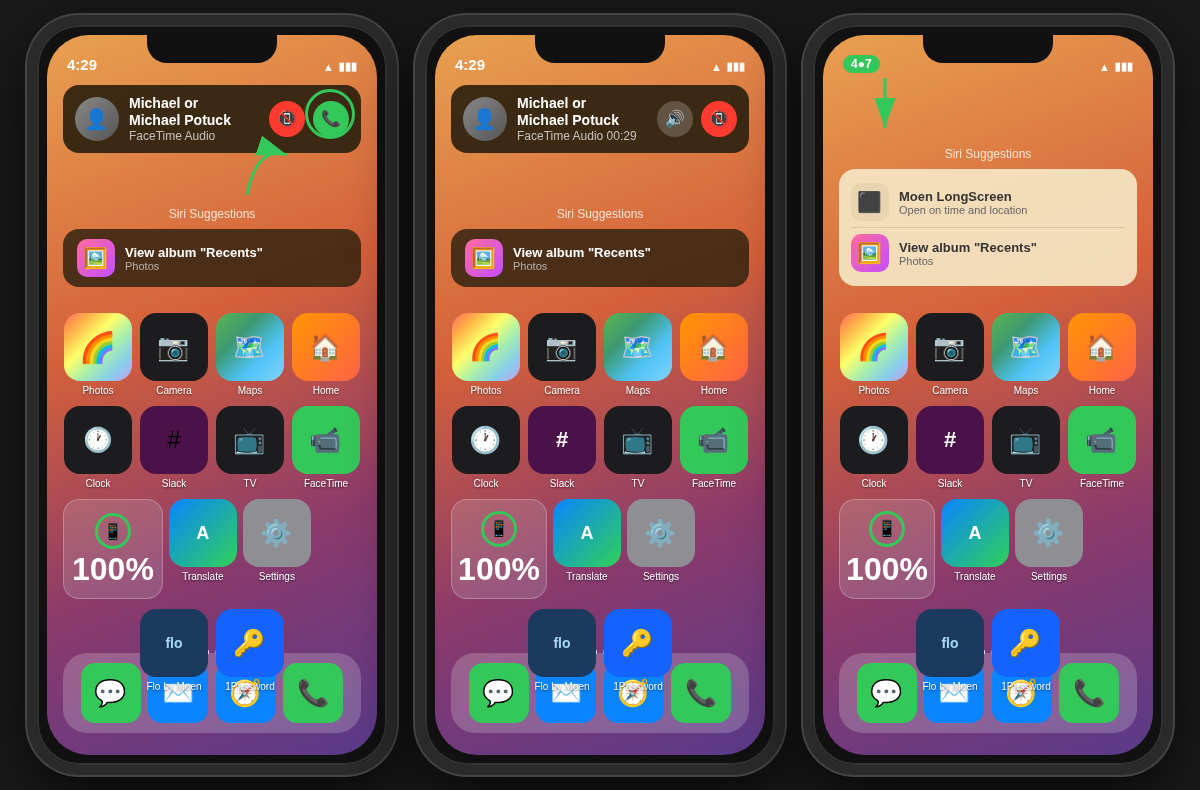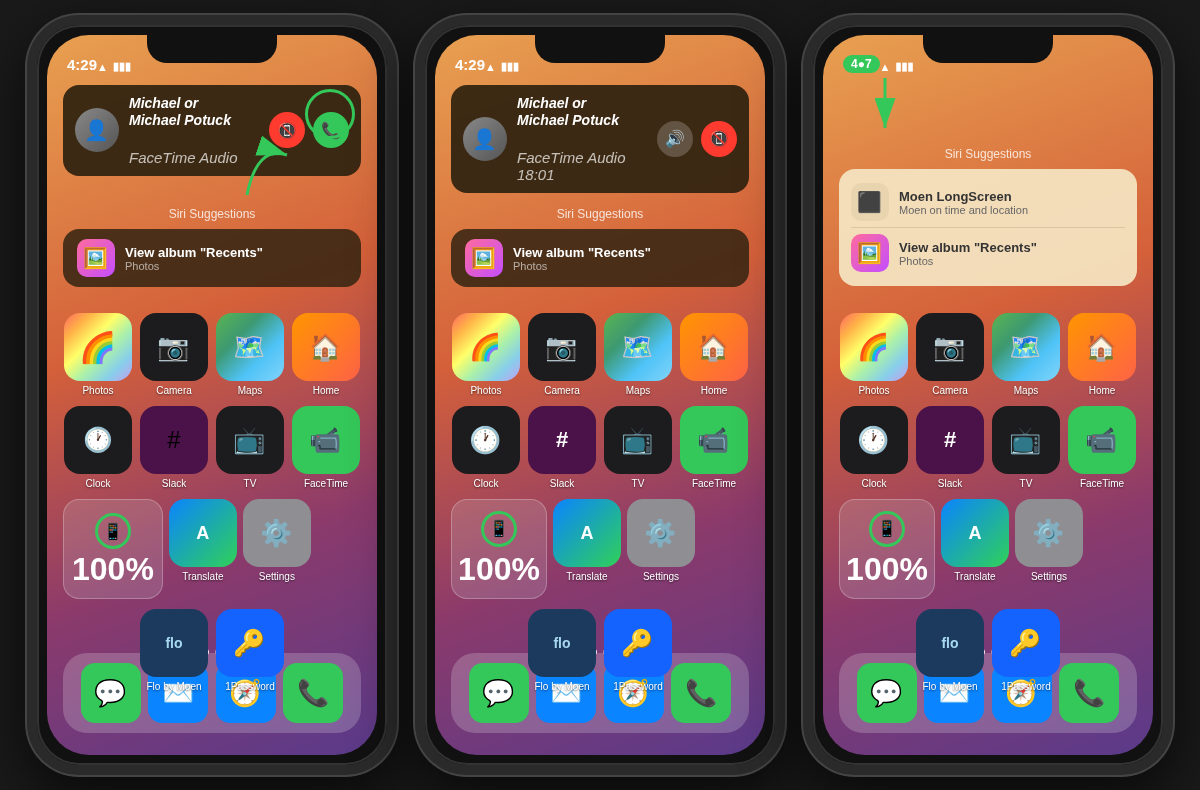--- a/index.html
+++ b/index.html
@@ -55,20 +55,21 @@
 
     
     .status-bar {
       position: absolute;
       top: 0;
       left: 0;
       right: 0;
       height: 44px;
       display: flex;
       align-items: flex-end;
+      justify-content: space-between;
       padding: 0 20px 6px;
       z-index: 40;
       color: white;
       font-size: 13px;
       font-weight: 600;
     }
 
     .status-time {
       font-size: 15px;
       font-weight: 700;
@@ -89,34 +90,33 @@
       flex-shrink: 0;
       overflow: hidden;
       display: flex;
       align-items: center;
       justify-content: center;
       font-size: 20px;
     }
 
     .notif-content {
       flex: 1;
-      font-style: italic;
     }
 
     .notif-name {
       color: white;
       font-size: 14px;
       font-weight: 600;
       line-height: 1.2;
     }
 
     .notif-sub {
       color: rgba(255,255,255,0.7);
-      font-size: 15px;
-      margin-top: 20px;
+      font-size: 12px;
+      margin-top: 0;
     }
 
     .notif-actions {
       display: flex;
       gap: 8px;
       align-items: center;
     }
 
     .call-btn {
       width: 36px;
@@ -459,21 +459,21 @@
         <div class="status-icons">
           <span>▲</span>
           <span>▮▮▮</span>
         </div>
       </div>
 
       <div class="p1-notif">
         <div class="notif-avatar">👤</div>
         <div class="notif-content">
           <div class="notif-name">Michael or<br>Michael Potuck</div>
-          <div class="notif-sub">FaceTime Audio 18:01</div>
+          <div class="notif-sub">FaceTime Audio 00:29</div>
         </div>
         <div class="notif-actions">
           <div class="call-btn speaker">
             <span>🔊</span>
           </div>
           <div class="call-btn decline">
             <span>📵</span>
           </div>
         </div>
       </div>
@@ -596,21 +596,21 @@
         <path d="M20 5 L20 55" stroke="#34c759" stroke-width="3" fill="none" marker-end="url(#ah3)"></path>
       </svg>
 
       <div style="position:absolute; top:112px; left:16px; right:16px; z-index:20;">
         <div class="siri-label">Siri Suggestions</div>
         <div style="background:rgba(245,230,195,0.92); border-radius:16px; padding:8px 12px; margin-bottom:0;">
           <div style="display:flex; align-items:center; gap:10px; padding:6px 0; border-bottom:1px solid rgba(0,0,0,0.1);">
             <div style="width:38px; height:38px; border-radius:10px; background:#e8d5b0; display:flex; align-items:center; justify-content:center; font-size:20px; flex-shrink:0;">⬛</div>
             <div>
               <div style="font-size:13px; font-weight:600; color:#333;">Moen LongScreen</div>
-              <div style="font-size:11px; color:#666;">Moen on time and location</div>
+              <div style="font-size:11px; color:#666;">Open on time and location</div>
             </div>
           </div>
           <div style="display:flex; align-items:center; gap:10px; padding:6px 0;">
             <div style="width:38px; height:38px; border-radius:10px; background:linear-gradient(135deg,#ff6b9d,#c44dff); display:flex; align-items:center; justify-content:center; font-size:20px; flex-shrink:0;">🖼️</div>
             <div>
               <div style="font-size:13px; font-weight:600; color:#333;">View album "Recents"</div>
               <div style="font-size:11px; color:#666;">Photos</div>
             </div>
           </div>
         </div>

